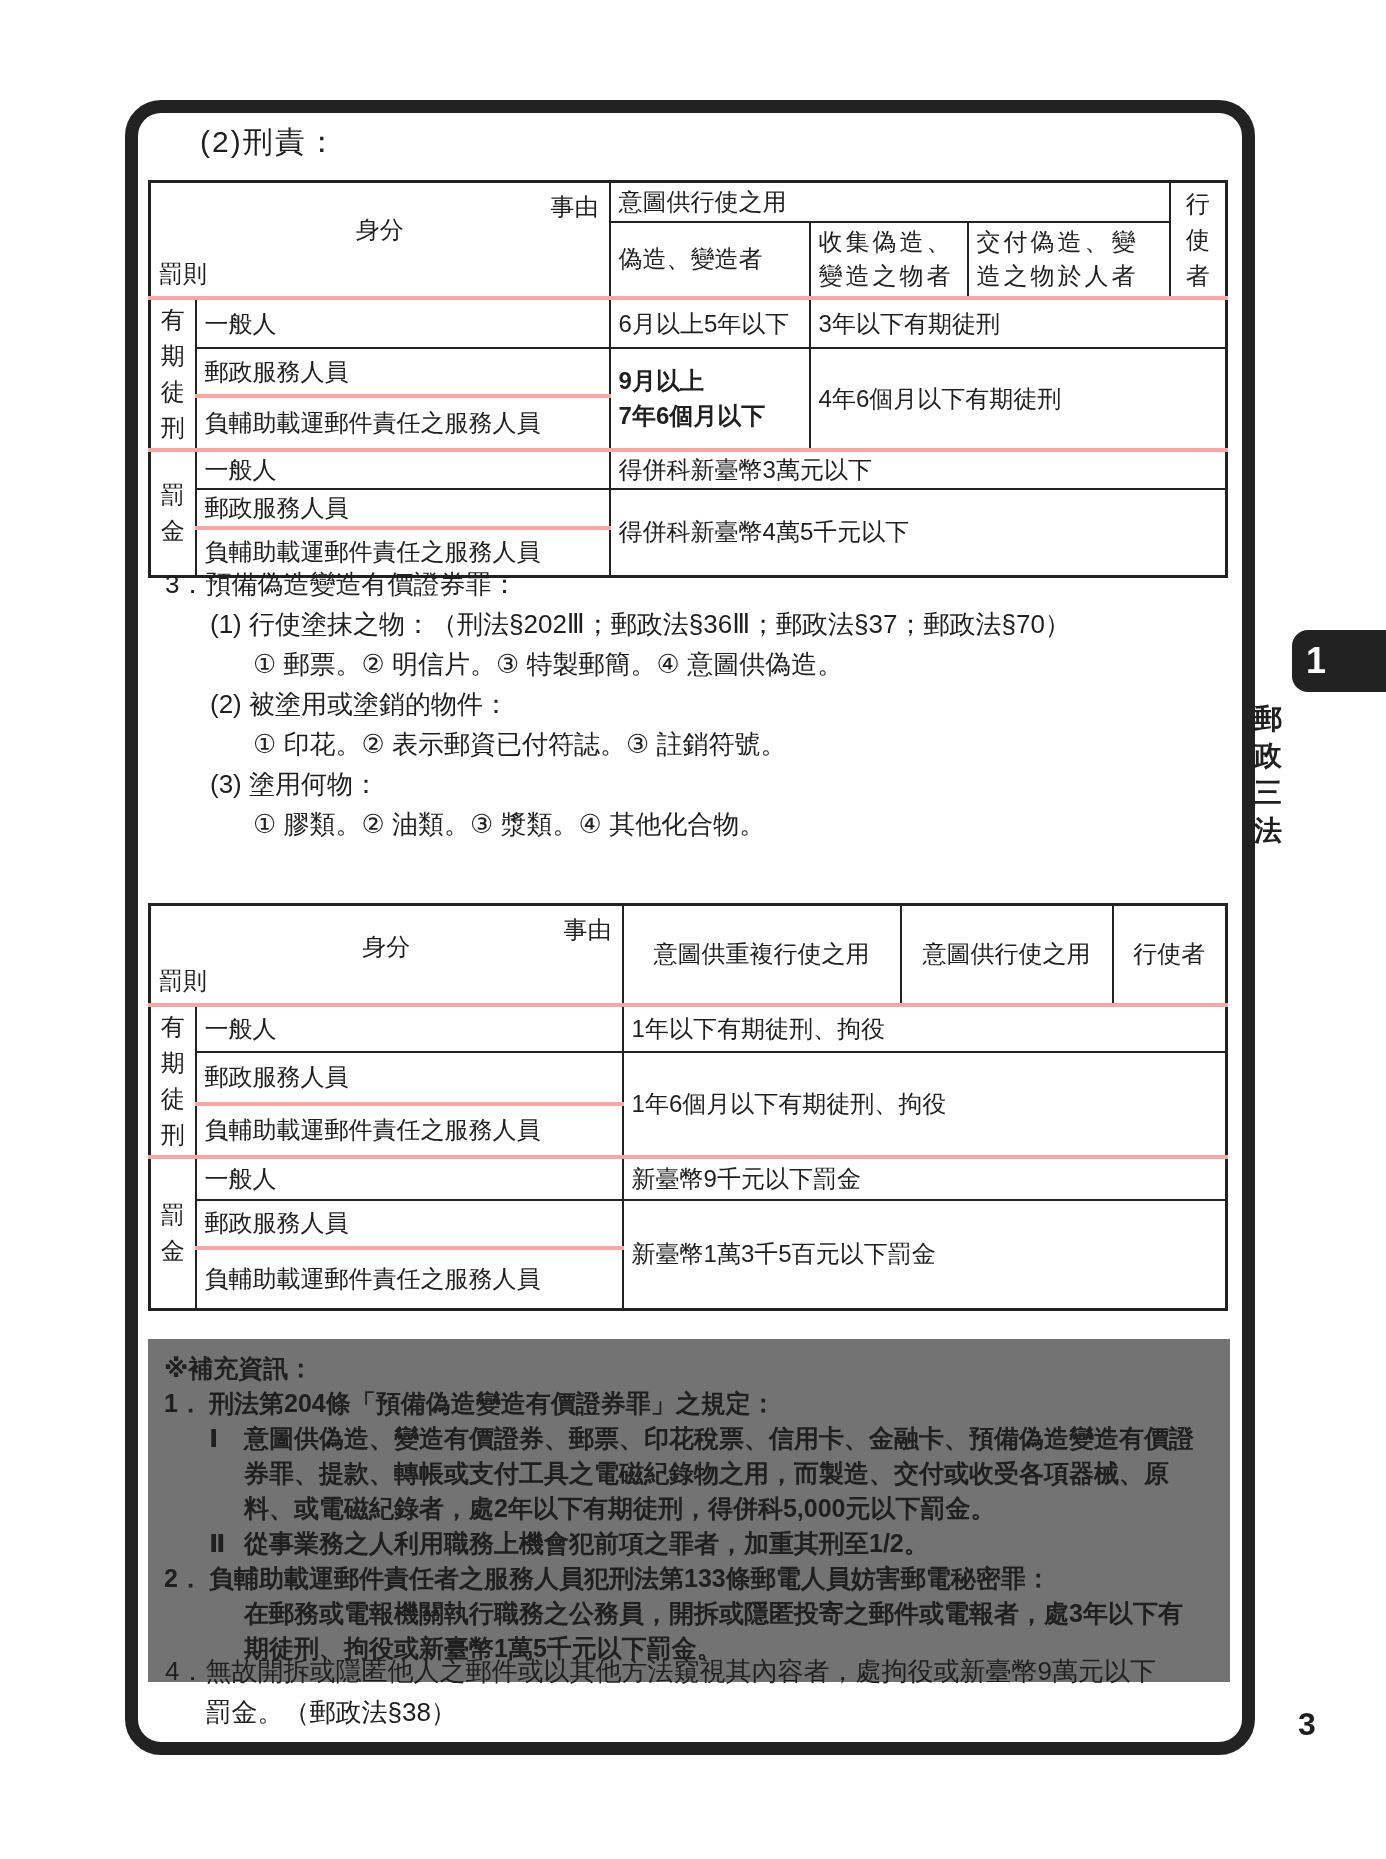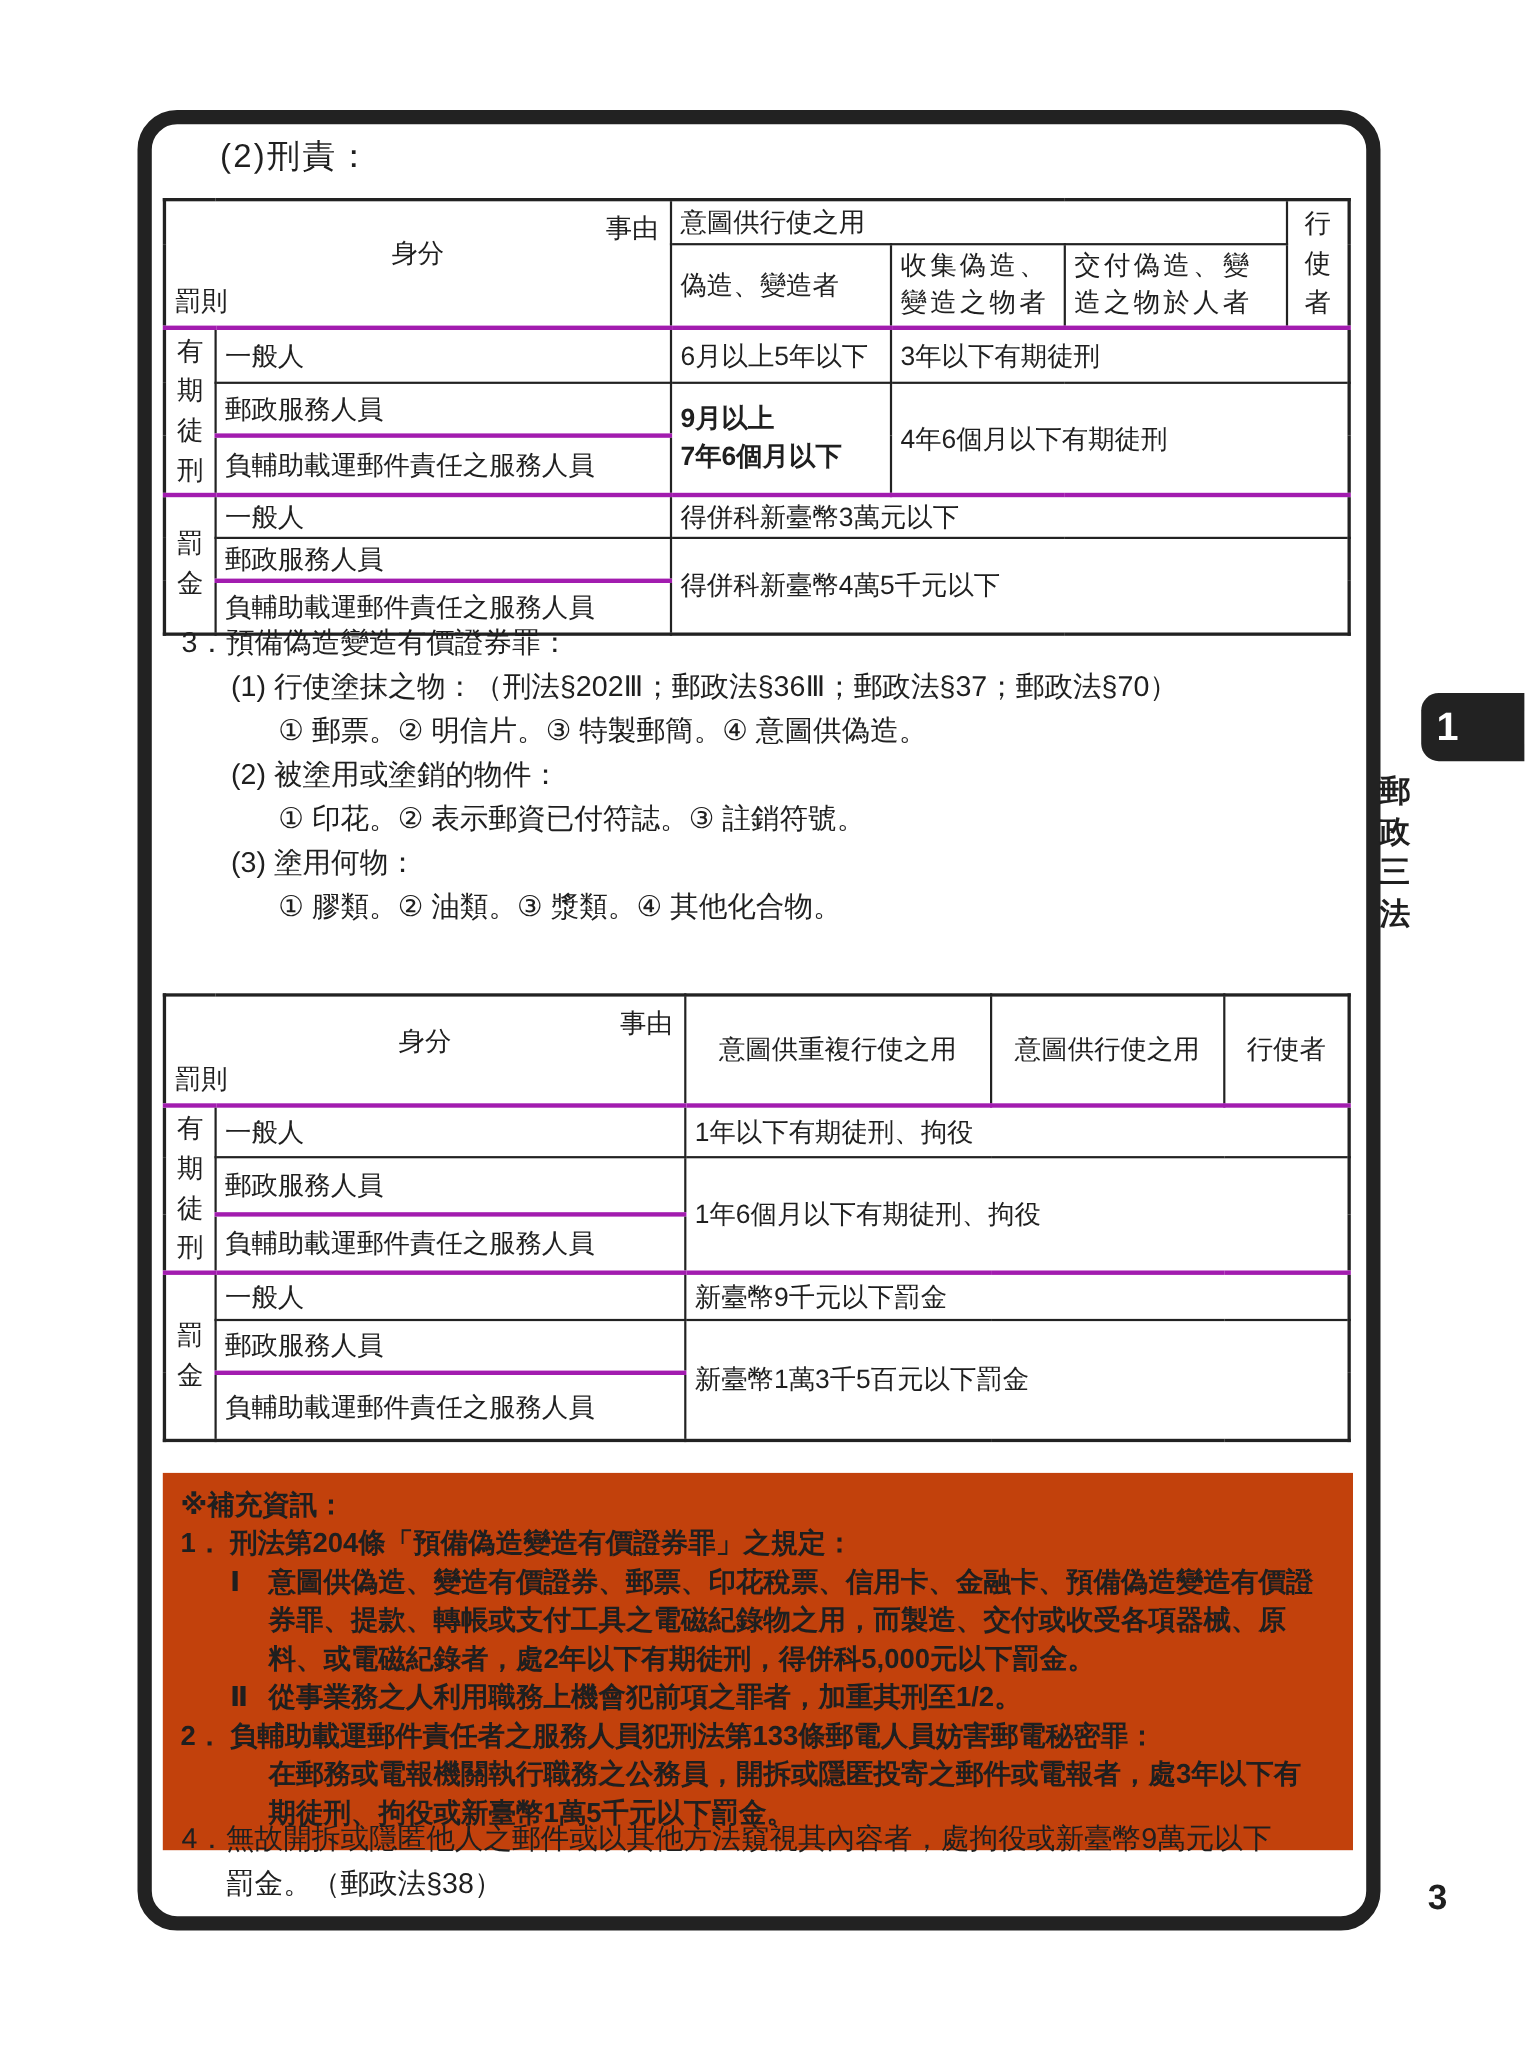--- a/index.html
+++ b/index.html
@@ -11,41 +11,41 @@
   .abs{position:absolute;}
   
   #frame{left:125px;top:100px;width:1130px;height:1655px;box-sizing:border-box;
     border:13px solid #222;border-radius:36px;}
   
   #title2{left:200px;top:122px;font-size:30px;letter-spacing:2px;}
   
   table.pen{border-collapse:collapse;table-layout:fixed;border:3px solid #222;}
   table.pen td{border:2px solid #222;font-size:24px;vertical-align:middle;
     padding:2px 8px;overflow:hidden;}
-  table.pen td.bt3{border-top:4px solid #a21caf;}
+  table.pen td.bt3{border-top:4px solid #fca5a5;}
   td.diag{position:relative;padding:0;}
   td.diag .cause{position:absolute;top:8px;right:10px;}
   td.diag .identity{position:absolute;top:42%;left:50%;transform:translate(-50%,-50%);}
   td.diag .penalty{position:absolute;bottom:6px;left:8px;}
   td.vcell{padding:2px 0;text-align:center;}
   .vinner{width:1.15em;margin:0 auto;word-break:break-all;line-height:1.5;}
   .ls{letter-spacing:3px;line-height:1.45;}
   .two-line div{line-height:1.45;font-weight:bold;}
   #table1{left:148px;top:180px;}
   #table2{left:148px;top:903px;}
   
   #sec3{left:165px;top:564px;width:1070px;font-size:26px;}
   #sec3 .line{line-height:40px;white-space:nowrap;}
   #sec3 .l-num{display:inline-block;}
   .ind0{padding-left:0;}
   .ind1{padding-left:45px;}
   .ind2{padding-left:88px;}
   .ind1b{padding-left:40px;}
   
-  #supp{left:148px;top:1339px;width:1082px;box-sizing:border-box;background:#c2410c;
+  #supp{left:148px;top:1339px;width:1082px;box-sizing:border-box;background:#737373;
     padding:12px 33px 16px 16px;font-size:25px;font-weight:700;line-height:35px;}
   .sup-row{display:flex;align-items:flex-start;}
   .sup-num{flex:0 0 45px;}
   .sup-roman{flex:0 0 35px;}
   .sup-sub{margin-left:45px;}
   .sup-body{margin-left:80px;width:952px;}
   .sup-text{flex:1 1 auto;}
   
   #item4{left:165px;top:1651px;width:1062px;font-size:26px;line-height:41px;display:flex;}
   #item4 .num{flex:0 0 40px;}

